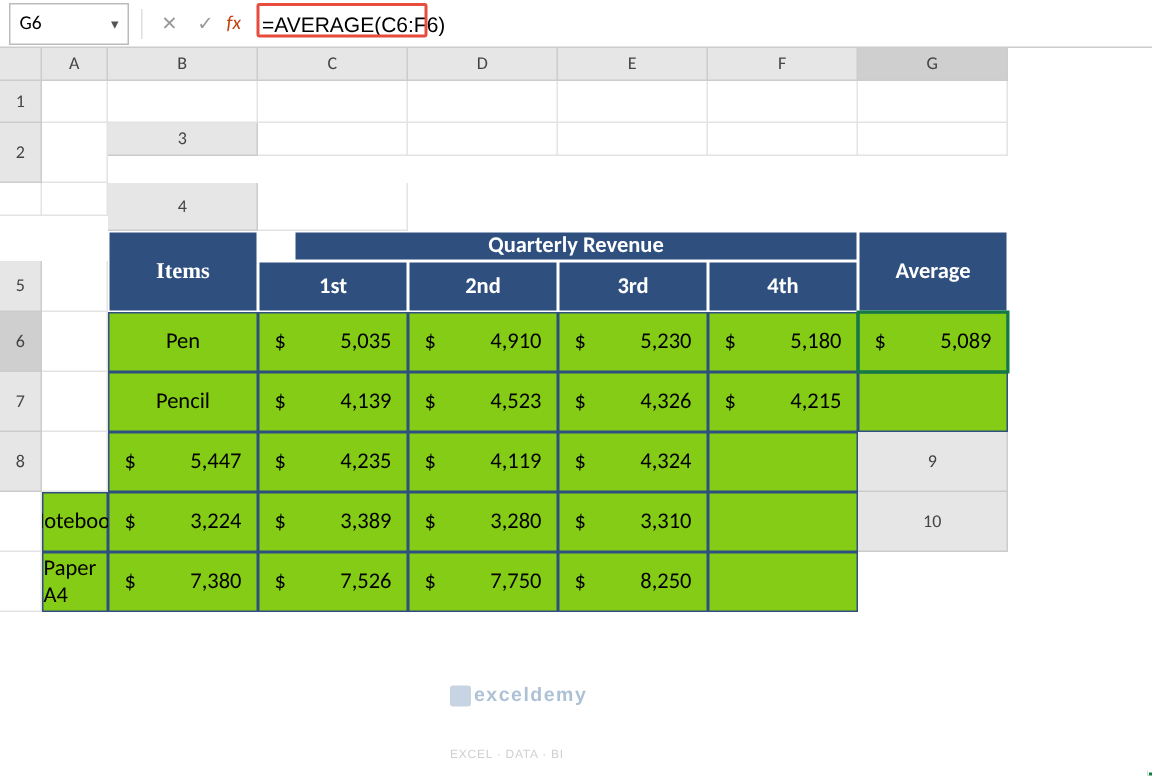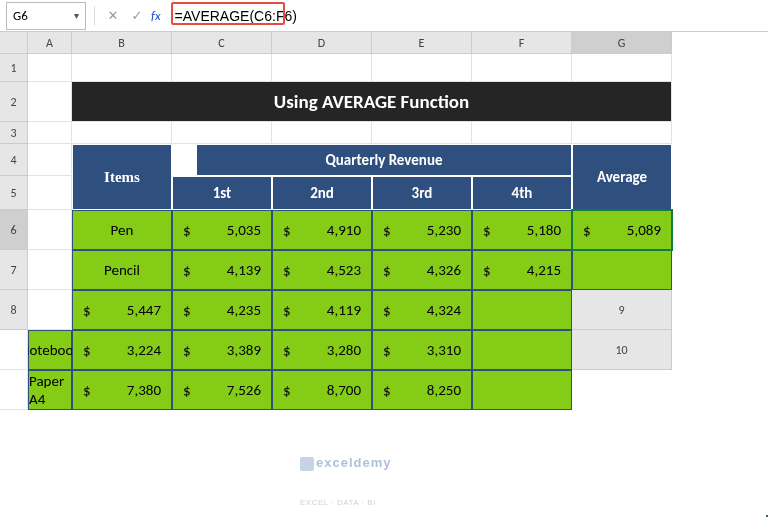--- a/index.html
+++ b/index.html
@@ -5,21 +5,21 @@
 * { box-sizing: border-box; margin: 0; padding: 0; }
 body { font-family: Calibri, Arial, sans-serif; background: #fff; width: 768px; height: 517px; overflow: hidden; position: relative; font-size: 14px; }
 
 .namebox-row { display: flex; align-items: center; height: 32px; border-bottom: 1px solid #ccc; padding: 2px 6px; gap: 4px; }
 .name-box { width: 80px; height: 28px; border: 1px solid #bbb; background: #fff; padding: 2px 6px; font-size: 13px; display: flex; align-items: center; justify-content: space-between; }
 .name-box-chev { font-size: 10px; color: #555; }
 .sep-vert { width: 1px; height: 20px; background: #ddd; margin: 0 4px; }
 .fx-btn { width: 20px; height: 20px; display: flex; align-items: center; justify-content: center; color: #888; font-size: 13px; }
 .fx-cancel { color: #999; }
 .fx-enter { color: #999; }
-.fx-label { font-style: italic; font-size: 13px; color: #1d4ed8; margin-right: 6px; }
+.fx-label { font-style: italic; font-size: 13px; color: #c2410c; margin-right: 6px; }
 .formula-bar-wrap { flex: 1; position: relative; height: 24px; display: flex; align-items: center; }
 .formula-bar { width: 100%; height: 24px; border: none; outline: none; font-size: 14px; padding: 2px 4px; }
 .formula-highlight { position: absolute; left: 0px; top: -2px; border: 2px solid #e74c3c; padding: 1px 6px 1px 4px; font-size: 14px; pointer-events: none; color: transparent; border-radius: 2px; }
 
 .sheet { display: grid; grid-template-columns: 28px 44px 100px 100px 100px 100px 100px 100px; }
 .hdr { background: #e6e6e6; border-right: 1px solid #ccc; border-bottom: 1px solid #ccc; text-align: center; font-size: 12px; color: #444; height: 22px; line-height: 22px; }
 .hdr.corner { background: #e6e6e6; }
 .hdr.col-sel { background: #cfcfcf; }
 .rowhdr { background: #e6e6e6; border-right: 1px solid #ccc; border-bottom: 1px solid #ccc; text-align: center; font-size: 12px; color: #444; display: flex; align-items: center; justify-content: center; }
 .rowhdr.row-sel { background: #cfcfcf; }
@@ -86,23 +86,20 @@
   <div class="cell r1"></div>
   <div class="cell r1"></div>
   <div class="cell r1"></div>
   <div class="cell r1"></div>
   <div class="cell r1"></div>
   <div class="cell r1"></div>
   <div class="cell r1"></div>
 
   <div class="rowhdr r2">2</div>
   <div class="cell r2"></div>
-  <div class="cell r2 title-band">
-      <span>Using AVERAGE Function</span>
-    </div>
 
   <div class="rowhdr r3">3</div>
   <div class="cell r3"></div>
   <div class="cell r3"></div>
   <div class="cell r3"></div>
   <div class="cell r3"></div>
   <div class="cell r3"></div>
   <div class="cell r3"></div>
   <div class="cell r3"></div>
 
@@ -279,21 +276,21 @@
     </div>
   <div class="data-cell r10">
       <div class="money">
         <span class="sym">$</span>
         <span class="val">7,526</span>
       </div>
     </div>
   <div class="data-cell r10">
       <div class="money">
         <span class="sym">$</span>
-        <span class="val">8,700</span>
+        <span class="val">7,750</span>
       </div>
     </div>
   <div class="data-cell r10">
       <div class="money">
         <span class="sym">$</span>
         <span class="val">8,250</span>
       </div>
     </div>
   <div class="data-cell r10">
       <span></span>

